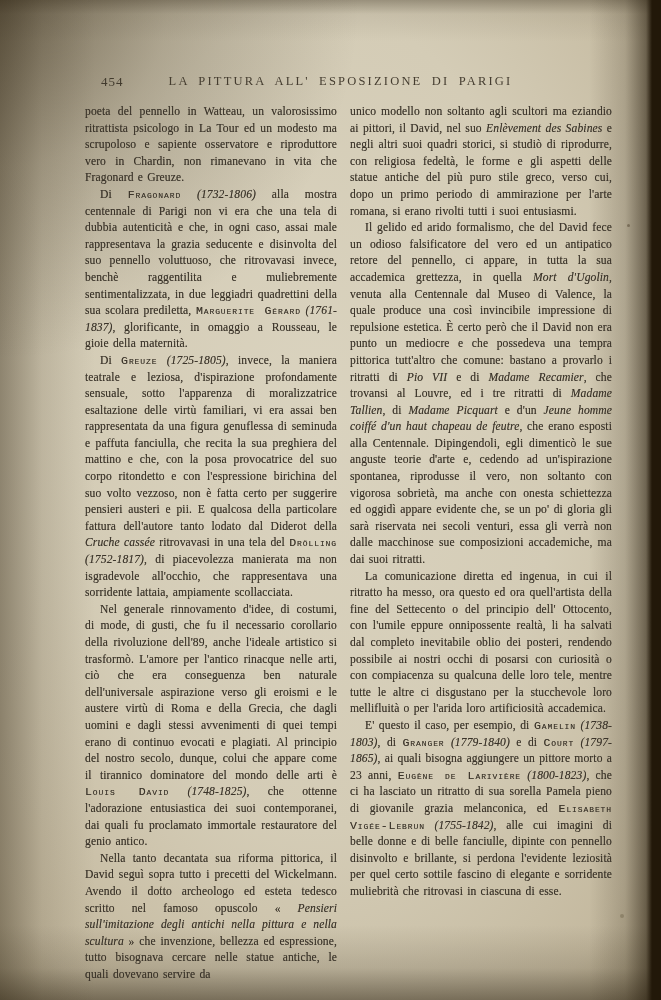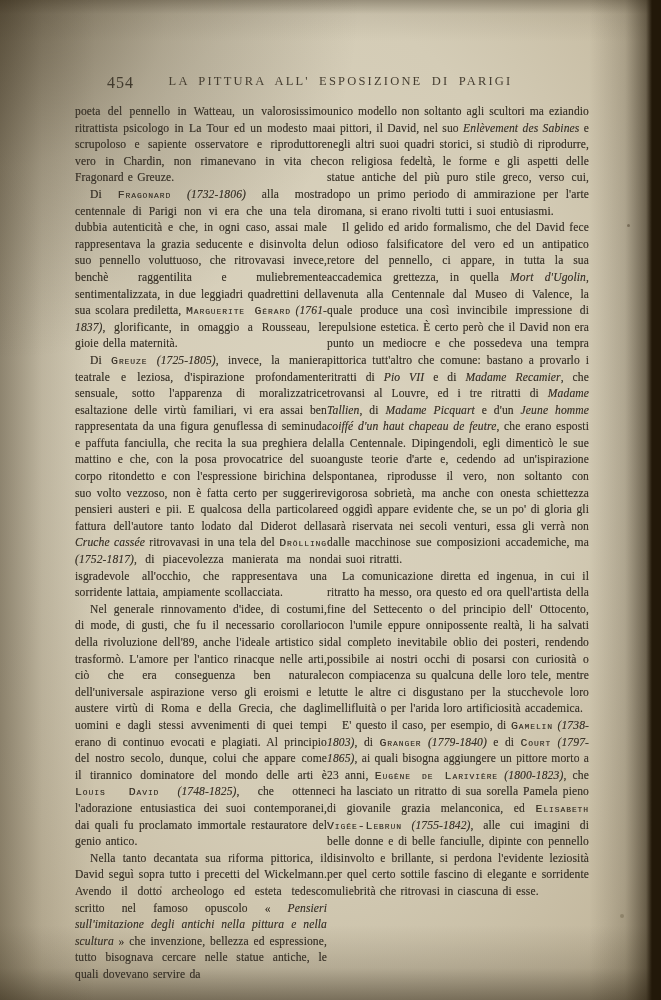--- a/index.html
+++ b/index.html
@@ -20,31 +20,31 @@
     color:#3b342a;
   }
   .speck{position:absolute;width:3px;height:3px;border-radius:50%;background:rgba(70,58,38,0.45);}
   .speck.s1{left:627px;top:224px;}
   .speck.s2{left:160px;top:886px;width:2px;height:2px;}
   .speck.s3{left:620px;top:914px;width:4px;height:4px;background:rgba(95,82,58,0.35);}
   .header{
     position:absolute;left:85px;top:74px;width:527px;height:20px;
   }
   .page-number{
-    position:absolute;left:22px;top:0;
-    font-size:16px;letter-spacing:1px;color:#413a2d;
+    position:absolute;left:16px;top:0;
+    font-size:13px;letter-spacing:1px;color:#413a2d;
   }
   .page-title{
     position:absolute;left:0;right:16px;top:0;text-align:center;
     font-size:12.5px;letter-spacing:2.2px;word-spacing:4px;color:#453d30;
     white-space:nowrap;
   }
   .columns{
-    position:absolute;left:75px;top:104px;width:527px;height:886px;
-    display:flex;overflow:hidden;
+    position:absolute;left:85px;top:104px;width:527px;height:886px;
+    display:flex;gap:13px;overflow:hidden;
   }
   .col{overflow:hidden;}
   .col.left{width:252px;}
   .col.right{width:262px;}
   .para{
     margin:0;text-align:justify;
     font-size:11.6px;line-height:16.6px;
     letter-spacing:0.1px;word-spacing:1.2px;
     color:#3b342a;
     text-shadow:0 0 0.5px rgba(59,52,42,0.55);

